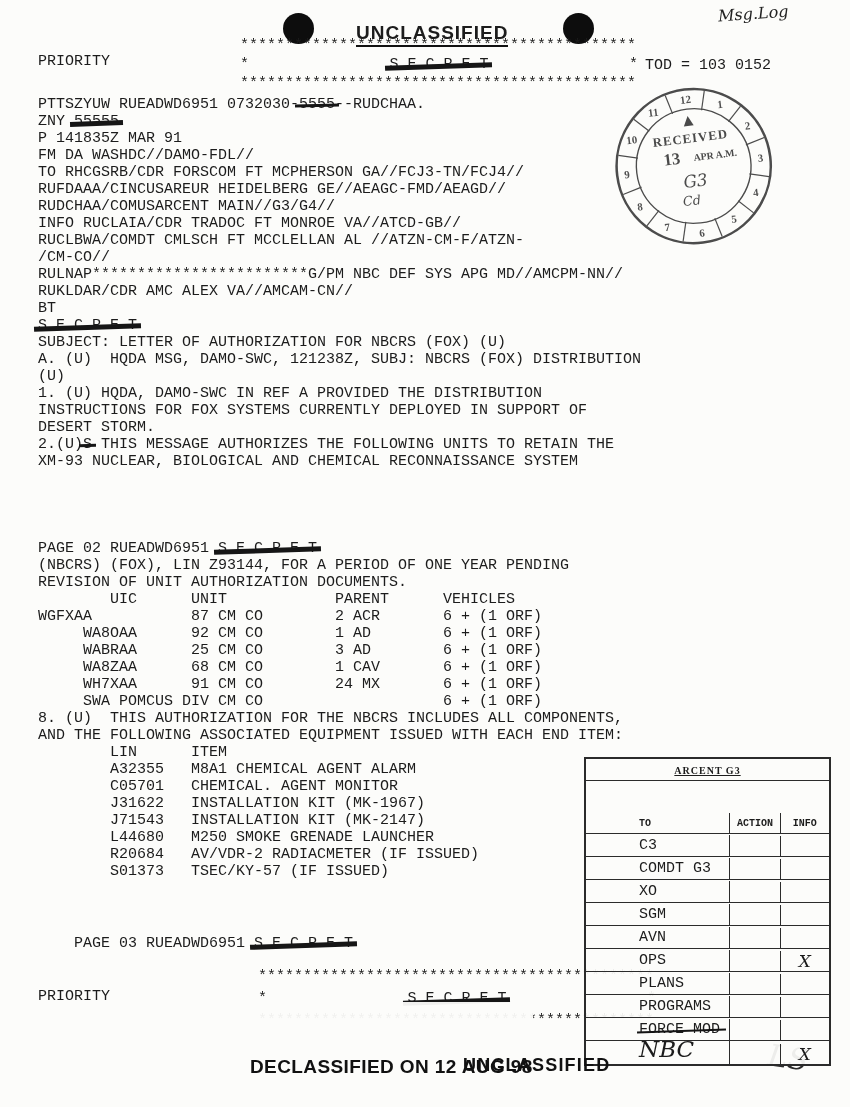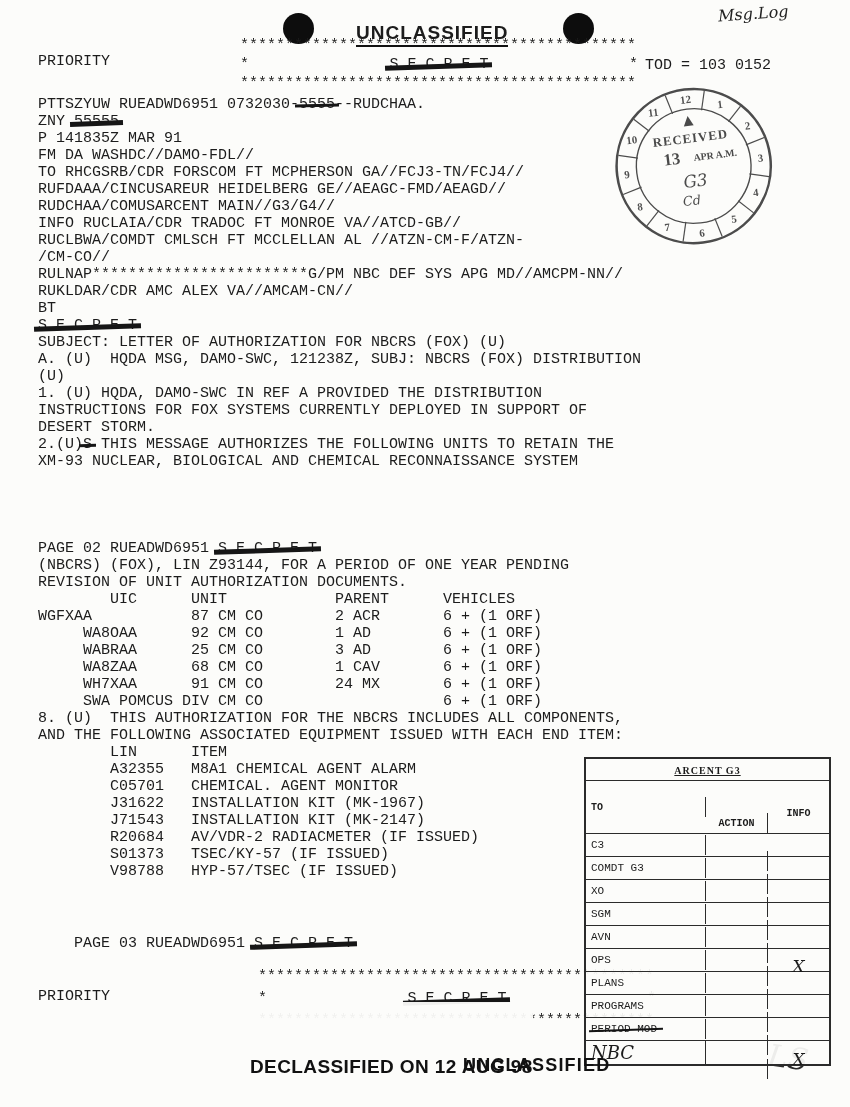--- a/index.html
+++ b/index.html
@@ -27,31 +27,31 @@
   
   .stamp-wrap{position:absolute;left:610px;top:82px;transform:rotate(-7deg);opacity:.85;}
   .stamp-ring-outer{fill:none;stroke:#2e2e2e;stroke-width:2.6;}
   .stamp-ring-inner{fill:none;stroke:#2e2e2e;stroke-width:1.4;}
   .stamp-spoke{stroke:#2e2e2e;stroke-width:1.2;}
   .stamp-num{font:600 11px "Liberation Serif",serif;fill:#333;text-anchor:middle;}
   .stamp-txt{fill:#2c2c2c;text-anchor:middle;}
   
   .routing{position:absolute;left:584px;top:757px;width:247px;border:2px solid #2b2b2b;background:rgba(252,252,250,.93);z-index:5;box-sizing:border-box;}
   .routing-title{text-align:center;font-family:"Liberation Serif",serif;font-weight:bold;font-size:10px;letter-spacing:1px;padding:6px 0 4px;border-bottom:1.5px solid #2b2b2b;text-decoration:underline;}
-  .r-row{display:flex;border-bottom:1px solid #2b2b2b;align-items:center;box-sizing:border-box;}
+  .r-row{display:flex;border-bottom:1px solid #2b2b2b;align-items:flex-end;box-sizing:border-box;padding-left:48px;}
   .r-row:last-child{border-bottom:none;}
-  .c-to{width:120px;padding:2px 0 2px 5px;border-right:1px solid #2b2b2b;font-size:11px;min-height:20px;display:flex;align-items:center;box-sizing:border-box;}
+  .c-to{width:120px;padding:2px 0 2px 5px;border-right:1px solid #2b2b2b;font-size:15px;min-height:20px;display:flex;align-items:center;box-sizing:border-box;}
   .c-action{width:63px;border-right:1px solid #2b2b2b;text-align:center;font-size:10px;min-height:20px;display:flex;align-items:center;justify-content:center;box-sizing:border-box;margin-top:32px;}
   .c-info{width:61px;text-align:center;min-height:20px;display:flex;align-items:center;justify-content:center;box-sizing:border-box;margin-top:12px;}
   .r-head .c-to,.r-head .c-action,.r-head .c-info{font-weight:bold;font-size:10px;}
   .r-data{height:23px;}
   .xmark{font-family:"DejaVu Serif",serif;font-style:italic;font-size:17px;color:#1a1a1a;}
   .row-strike .c-to span{position:relative;}
   .row-strike .c-to span::after{content:"";position:absolute;left:-2px;right:-6px;top:50%;height:2.4px;background:#141414;transform:rotate(-2deg);}
-  .row-hand .c-to{font-family:"DejaVu Serif",serif;font-style:italic;font-size:18px;}
+  .row-hand .c-to{font-family:"DejaVu Serif",serif;font-style:italic;font-size:23px;}
   
   .declass{position:absolute;left:250px;top:1002px;z-index:6;background:rgba(252,252,250,.95);
     font-family:"Liberation Sans",sans-serif;font-weight:bold;font-size:19px;line-height:26px;letter-spacing:.4px;white-space:pre;color:#111;}
   .uncls-bottom{position:absolute;left:463px;top:1055px;z-index:7;font-family:"Liberation Sans",sans-serif;font-weight:bold;font-size:18px;letter-spacing:1.2px;color:#111;}
 </style>
 </head>
 <body>
 
 <div class="page">
 
@@ -149,23 +149,23 @@
     <div class="mono-line">     WA8ZAA      68 CM CO        1 CAV       6 + (1 ORF)</div>
     <div class="mono-line">     WH7XAA      91 CM CO        24 MX       6 + (1 ORF)</div>
     <div class="mono-line">     SWA POMCUS DIV CM CO                    6 + (1 ORF)</div>
     <div class="mono-line">8. (U)  THIS AUTHORIZATION FOR THE NBCRS INCLUDES ALL COMPONENTS,</div>
     <div class="mono-line">AND THE FOLLOWING ASSOCIATED EQUIPMENT ISSUED WITH EACH END ITEM:</div>
     <div class="mono-line">        LIN      ITEM</div>
     <div class="mono-line">        A32355   M8A1 CHEMICAL AGENT ALARM</div>
     <div class="mono-line">        C05701   CHEMICAL. AGENT MONITOR</div>
     <div class="mono-line">        J31622   INSTALLATION KIT (MK-1967)</div>
     <div class="mono-line">        J71543   INSTALLATION KIT (MK-2147)</div>
+    <div class="mono-line">        L44680   M250 SMOKE GRENADE LAUNCHER</div>
     <div class="mono-line">        R20684   AV/VDR-2 RADIACMETER (IF ISSUED)</div>
     <div class="mono-line">        S01373   TSEC/KY-57 (IF ISSUED)</div>
-    <div class="mono-line">        V98788   HYP-57/TSEC (IF ISSUED)</div>
   </div>
 
   <div class="abs typed mono-line" style="left:38px;top:918px;">
     <span>PAGE 03 RUEADWD6951 </span><span class="strike thick">S E C R E T</span>
   </div>
 
   <div class="abs typed" style="left:38px;top:988px;">PRIORITY</div>
 
   <div class="secret-box typed" style="left:258px;top:966px;z-index:1;">
     <div class="row mono-line" style="line-height:22px;">********************************************</div>
@@ -235,21 +235,21 @@
     </div>
     <div class="r-row r-data">
       <div class="c-to">
           <span>PROGRAMS</span>
         </div>
       <div class="c-action"></div>
       <div class="c-info xmark"></div>
     </div>
     <div class="r-row r-data row-strike">
       <div class="c-to">
-          <span>PERIOD MOD</span>
+          <span>FORCE MOD</span>
         </div>
       <div class="c-action"></div>
       <div class="c-info xmark"></div>
     </div>
     <div class="r-row r-data row-hand">
       <div class="c-to">
           <span>NBC</span>
         </div>
       <div class="c-action"></div>
       <div class="c-info xmark">X</div>

